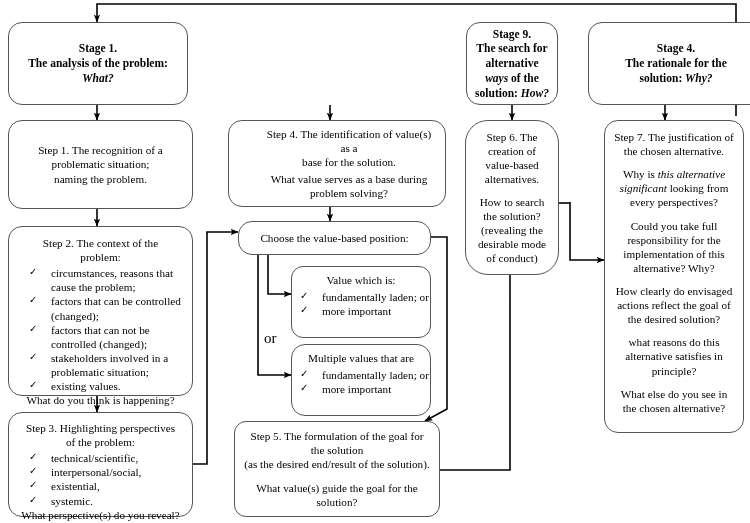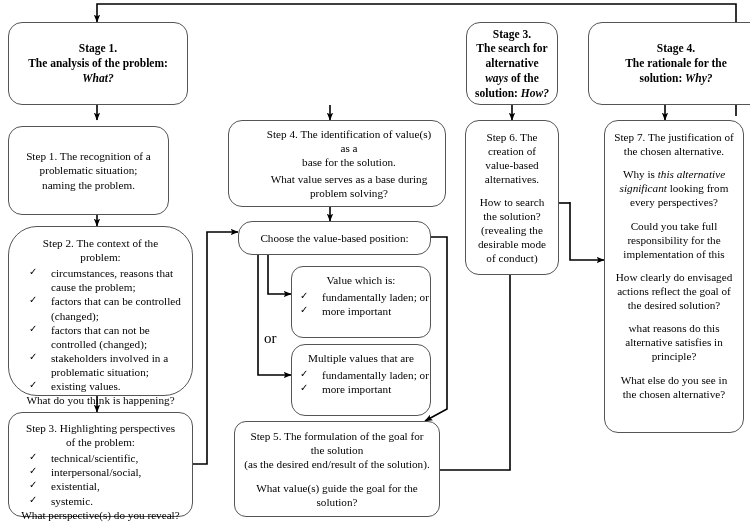--- a/index.html
+++ b/index.html
@@ -123,40 +123,40 @@
   </svg>
 
   <div class="box stage" style="left:8px; top:22px; width:180px; height:83px;">
     <span class="ln">Stage 1.</span>
     <span class="ln">The analysis of the problem:</span>
     <span class="ln it">What?</span>
   </div>
 
 
   <div class="box stage" style="left:466px; top:22px; width:92px; height:83px;">
-    <span class="ln">Stage 3.</span>
+    <span class="ln">Stage 9.</span>
     <span class="ln">The search for</span>
     <span class="ln">alternative</span>
     <span class="ln"><i>ways</i><span> of the</span></span>
     <span class="ln"><span>solution: </span><i>How?</i></span>
   </div>
 
   <div class="box stage" style="left:588px; top:22px; width:176px; height:83px;">
     <span class="ln">Stage 4.</span>
     <span class="ln">The rationale for the</span>
     <span class="ln"><span>solution: </span><i>Why?</i></span>
   </div>
 
-  <div class="box step ctr" style="left:8px; top:120px; width:161px; height:89px;margin-top:6px;">
+  <div class="box step ctr" style="left:8px; top:120px; width:185px; height:89px;">
     <span class="para">Step 1. The recognition of a</span>
     <span class="para">problematic situation;</span>
     <span class="para">naming  the problem.</span>
   </div>
 
-  <div class="box step" style="left:8px; top:226px; width:185px; height:170px; justify-content:flex-start; padding-top:9px;border-radius:29px;">
+  <div class="box step" style="left:8px; top:226px; width:185px; height:170px; justify-content:flex-start; padding-top:9px;">
     <span class="para ctr">Step 2. The context of the</span>
     <span class="para ctr">problem:</span>
     <ul class="checks">
       <li><span class="tick">✓</span><span>circumstances, reasons  that cause the problem;</span></li>
       <li><span class="tick">✓</span><span>factors that can be controlled (changed);</span></li>
       <li><span class="tick">✓</span><span>factors that can not be controlled (changed);</span></li>
       <li><span class="tick">✓</span><span>stakeholders involved in a problematic situation;</span></li>
       <li><span class="tick">✓</span><span>existing values.</span></li>
     </ul>
     <span class="para ctr">What do you think is happening?</span>
@@ -207,21 +207,21 @@
 
   <div class="box step ctr" style="left:234px; top:421px; width:206px; height:96px;border-radius:12px;">
     <span class="para">Step 5. The formulation of the goal for</span>
     <span class="para">the solution</span>
     <span class="para">(as the desired end/result of the solution).</span>
     <span class="gap"></span>
     <span class="para">What value(s) guide the goal for the</span>
     <span class="para">solution?</span>
   </div>
 
-  <div class="box step ctr" style="left:465px; top:120px; width:94px; height:155px;">
+  <div class="box step ctr" style="left:465px; top:120px; width:94px; height:155px;border-radius:23px;">
     <span class="para">Step 6. The</span>
     <span class="para">creation of</span>
     <span class="para">value-based</span>
     <span class="para">alternatives.</span>
     <span class="gap"></span>
     <span class="para">How to search</span>
     <span class="para">the solution?</span>
     <span class="para">(revealing the</span>
     <span class="para">desirable mode</span>
     <span class="para">of conduct)</span>
@@ -231,20 +231,21 @@
     <span class="para">Step 7. The justification of</span>
     <span class="para">the chosen alternative.</span>
     <span class="gap"></span>
     <span class="para"><span>Why is </span><i>this alternative</i></span>
     <span class="para"><i>significant</i><span> looking from</span></span>
     <span class="para">every perspectives?</span>
     <span class="gap"></span>
     <span class="para">Could you take full</span>
     <span class="para">responsibility for the</span>
     <span class="para">implementation of this</span>
+    <span class="para">alternative? Why?</span>
     <span class="gap"></span>
     <span class="para">How clearly do envisaged</span>
     <span class="para">actions reflect the goal of</span>
     <span class="para">the desired solution?</span>
     <span class="gap"></span>
     <span class="para">what reasons do this</span>
     <span class="para">alternative satisfies in</span>
     <span class="para">principle?</span>
     <span class="gap"></span>
     <span class="para">What else do you see in</span>

